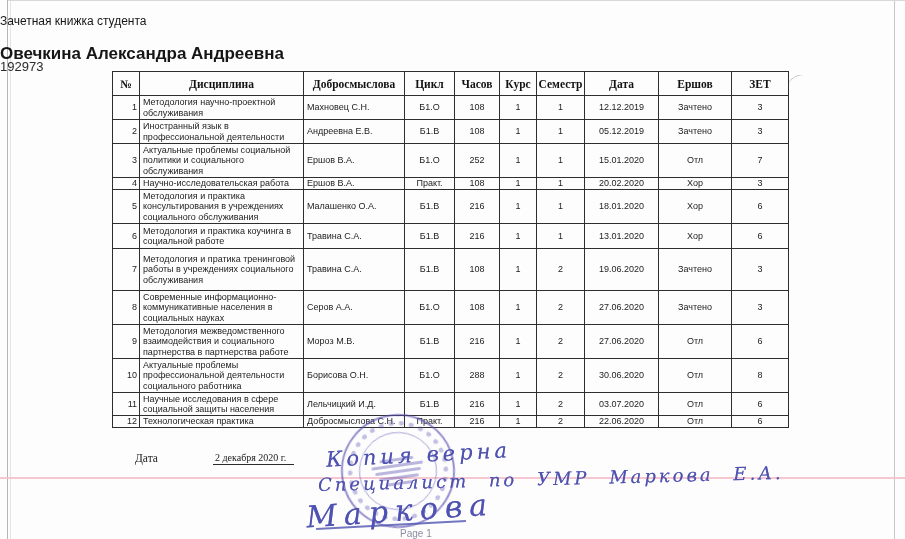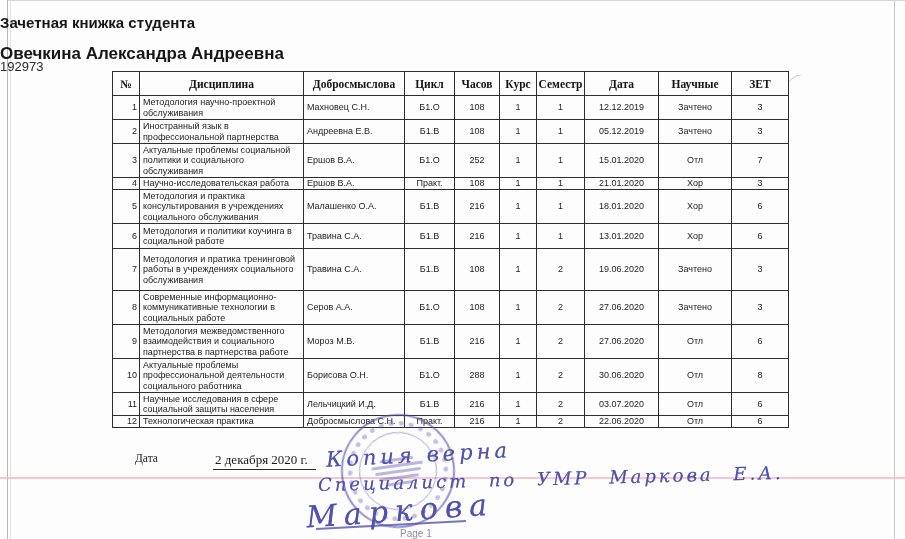--- a/index.html
+++ b/index.html
@@ -3,37 +3,37 @@
 <meta charset="utf-8">
 <style>
   html,body{margin:0;padding:0;background:#fff;}
   .page{position:relative;width:905px;height:539px;background:#fdfdfd;overflow:hidden;
         font-family:"Liberation Sans",sans-serif;color:#1e1e1e;}
   
   .edge-left-dark{position:absolute;left:7px;top:0;width:1px;height:539px;background:#b6b6b6;}
   .edge-left-light{position:absolute;left:10px;top:0;width:1px;height:539px;background:#e4e4e4;}
   .edge-right{position:absolute;left:894px;top:0;width:1px;height:539px;background:#c6c6c6;}
   .edge-top{position:absolute;left:8px;top:0;width:897px;height:1px;background:#d8d8d8;}
-  .doc-title{position:absolute;top:14px;left:0;width:100%;font-size:15px;font-weight:bold;color:#161616;}
+  .doc-title{position:absolute;top:14px;left:0;width:100%;font-size:12px;font-weight:normal;color:#161616;}
   .doc-name{position:absolute;top:44px;left:0;width:100%;font-size:17px;font-weight:bold;color:#161616;}
   .doc-id{position:absolute;top:59px;left:0;width:100%;font-size:13px;font-weight:normal;color:#2a2a2a;}
   
   .grade-table{position:absolute;left:112px;top:71px;width:676px;border-collapse:collapse;table-layout:fixed;}
   .grade-table th,.grade-table td{border:1px solid #2e2e2e;overflow:hidden;}
   .grade-table th{font-family:"Liberation Serif",serif;font-size:11.5px;font-weight:bold;
                   text-align:center;color:#121212;padding:0 1px;}
   .grade-table td{font-size:9px;line-height:10.5px;color:#1c1c1c;vertical-align:middle;padding:0 2px;}
   td.c{text-align:center;}
   td.l{text-align:left;padding-left:3px;}
   td.num{text-align:right;padding-right:2px;}
   
   .date-label{position:absolute;left:135px;top:452px;font-family:"Liberation Serif",serif;
               font-size:11.5px;color:#1a1a1a;}
   .date-value{position:absolute;left:213px;top:452px;font-family:"Liberation Serif",serif;
-              font-size:13px;color:#1a1a1a;border-bottom:1px solid #2b2b2b;padding:0 8px 1px 2px;}
+              font-size:10px;color:#1a1a1a;border-bottom:1px solid #2b2b2b;padding:0 8px 1px 2px;}
   
   .pink-line{position:absolute;left:0;top:477px;width:905px;height:2px;background:#f3bdc8;opacity:.85;z-index:5;}
   
   .stamp{position:absolute;left:341px;top:414px;width:110px;height:110px;border-radius:50%;
          border:2px solid rgba(86,76,175,.62);transform:rotate(-8deg);z-index:6;filter:blur(.3px);}
   .stamp-ring-text{position:absolute;inset:5px;border:5px dotted rgba(86,76,175,.35);border-radius:50%;}
   .stamp-ring-inner{position:absolute;inset:16px;border:1.5px solid rgba(86,76,175,.5);border-radius:50%;}
   .stamp-center{position:absolute;inset:22px;display:flex;flex-direction:column;justify-content:center;
                 align-items:center;gap:3px;}
   .stamp-bar{height:3px;background:rgba(86,76,175,.4);border-radius:2px;}
@@ -81,40 +81,40 @@
     <thead>
         <tr style="height: 24px;">
           <th>№</th>
           <th>Дисциплина</th>
           <th>Добросмыслова</th>
           <th>Цикл</th>
           <th>Часов</th>
           <th>Курс</th>
           <th>Семестр</th>
           <th>Дата</th>
-          <th>Научные</th>
+          <th>Ершов</th>
           <th>ЗЕТ</th>
         </tr>
       </thead>
     <tbody>
         <tr style="height: 24px;">
           <td class="num">1</td>
           <td class="l">Методология научно-проектной обслуживания</td>
           <td class="l">Махновец С.Н.</td>
           <td class="c">Б1.О</td>
           <td class="c">108</td>
           <td class="c">1</td>
           <td class="c">1</td>
           <td class="c">12.12.2019</td>
           <td class="c">Зачтено</td>
           <td class="c">3</td>
         </tr>
         <tr style="height: 24px;">
           <td class="num">2</td>
-          <td class="l">Иностранный язык в профессиональной партнерства</td>
+          <td class="l">Иностранный язык в профессиональной деятельности</td>
           <td class="l">Андреевна Е.В.</td>
           <td class="c">Б1.В</td>
           <td class="c">108</td>
           <td class="c">1</td>
           <td class="c">1</td>
           <td class="c">05.12.2019</td>
           <td class="c">Зачтено</td>
           <td class="c">3</td>
         </tr>
         <tr style="height: 34px;">
@@ -130,39 +130,39 @@
           <td class="c">7</td>
         </tr>
         <tr style="height: 12px;">
           <td class="num">4</td>
           <td class="l">Научно-исследовательская работа</td>
           <td class="l">Ершов В.А.</td>
           <td class="c">Практ.</td>
           <td class="c">108</td>
           <td class="c">1</td>
           <td class="c">1</td>
-          <td class="c">21.01.2020</td>
+          <td class="c">20.02.2020</td>
           <td class="c">Хор</td>
           <td class="c">3</td>
         </tr>
         <tr style="height: 34px;">
           <td class="num">5</td>
           <td class="l">Методология и практика консультирования в учреждениях социального обслуживания</td>
           <td class="l">Малашенко О.А.</td>
           <td class="c">Б1.В</td>
           <td class="c">216</td>
           <td class="c">1</td>
           <td class="c">1</td>
           <td class="c">18.01.2020</td>
           <td class="c">Хор</td>
           <td class="c">6</td>
         </tr>
         <tr style="height: 25px;">
           <td class="num">6</td>
-          <td class="l">Методология и политики  коучинга  в социальной работе</td>
+          <td class="l">Методология и практика  коучинга  в социальной работе</td>
           <td class="l">Травина С.А.</td>
           <td class="c">Б1.В</td>
           <td class="c">216</td>
           <td class="c">1</td>
           <td class="c">1</td>
           <td class="c">13.01.2020</td>
           <td class="c">Хор</td>
           <td class="c">6</td>
         </tr>
         <tr style="height: 42px;">
@@ -172,21 +172,21 @@
           <td class="c">Б1.В</td>
           <td class="c">108</td>
           <td class="c">1</td>
           <td class="c">2</td>
           <td class="c">19.06.2020</td>
           <td class="c">Зачтено</td>
           <td class="c">3</td>
         </tr>
         <tr style="height: 34px;">
           <td class="num">8</td>
-          <td class="l">Современные информационно-коммуникативные технологии в социальных работе</td>
+          <td class="l">Современные информационно-коммуникативные населения в социальных науках</td>
           <td class="l">Серов А.А.</td>
           <td class="c">Б1.О</td>
           <td class="c">108</td>
           <td class="c">1</td>
           <td class="c">2</td>
           <td class="c">27.06.2020</td>
           <td class="c">Зачтено</td>
           <td class="c">3</td>
         </tr>
         <tr style="height: 34px;">

